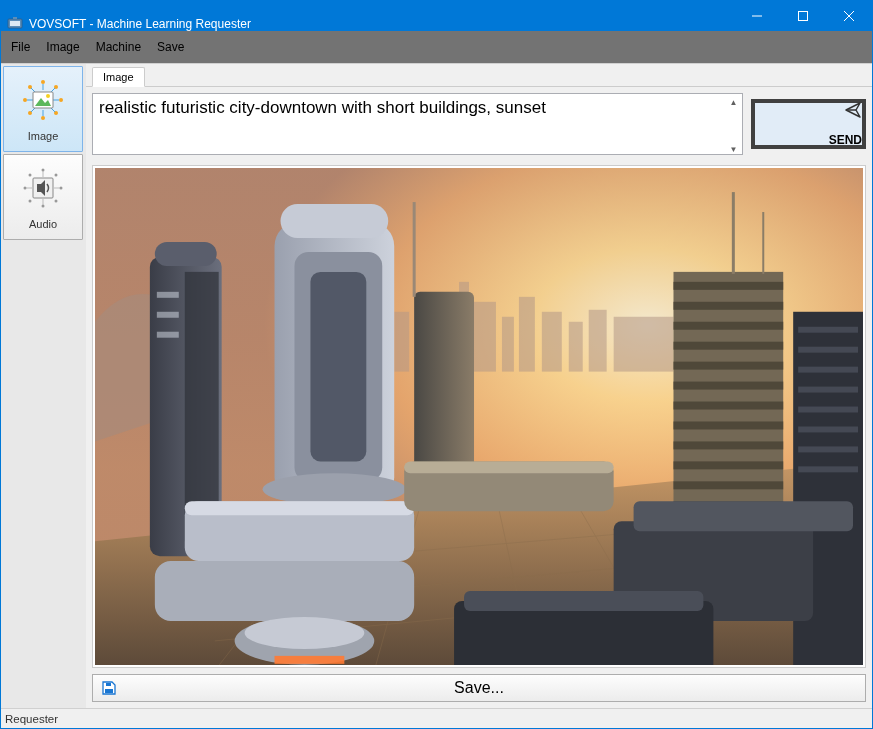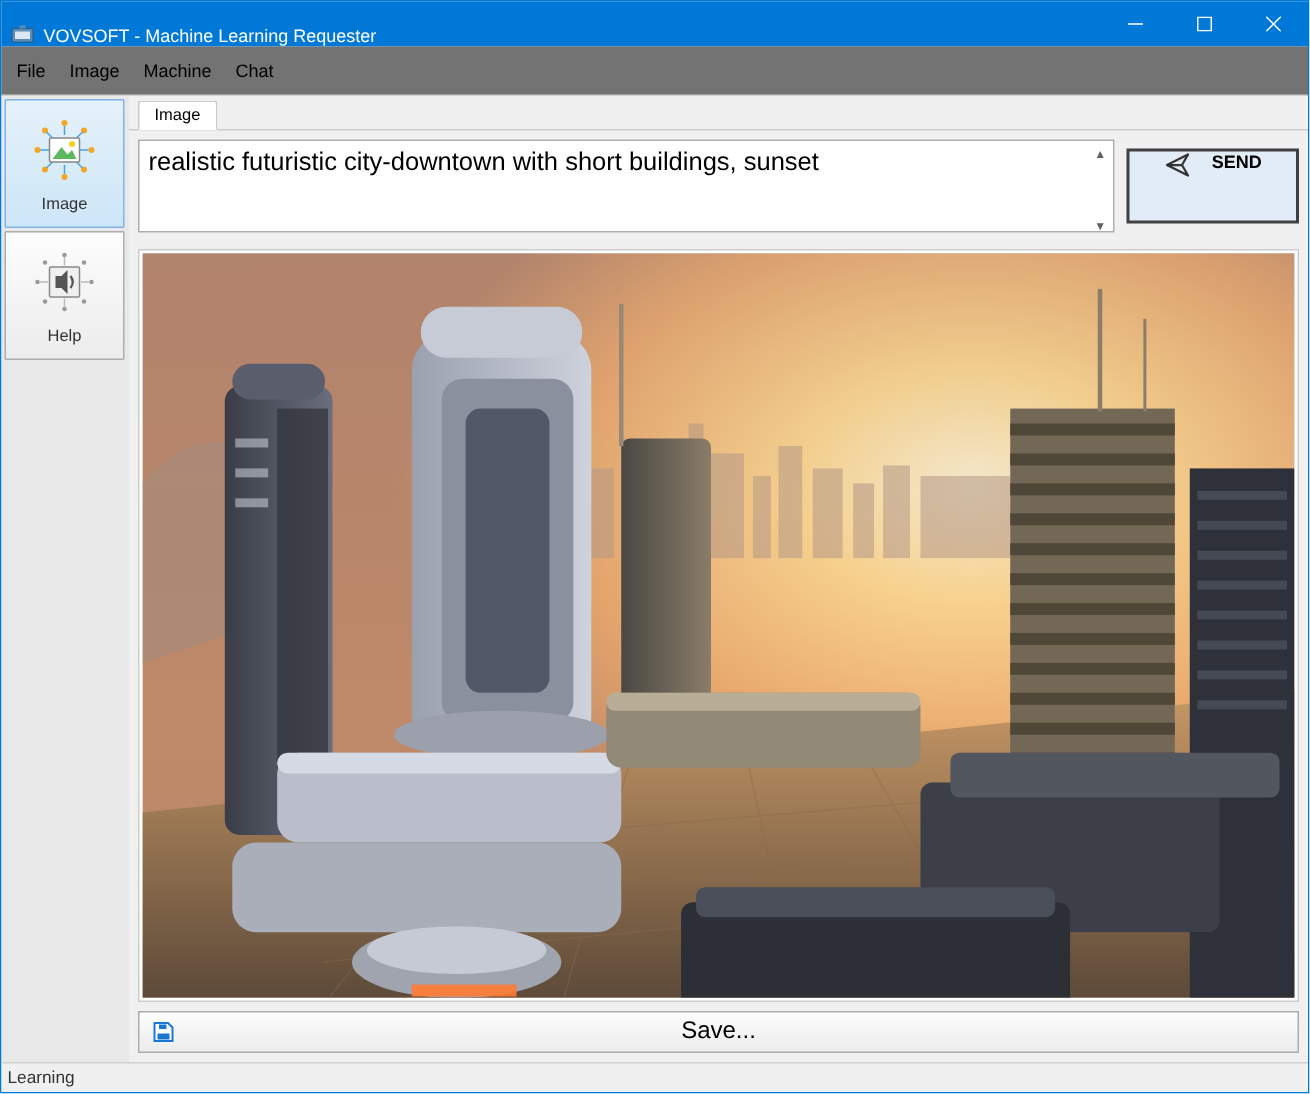--- a/index.html
+++ b/index.html
@@ -29,21 +29,21 @@
 .tab { background: #fff; border: 1px solid #ccc; border-bottom: 1px solid #fff; font-size: 11px; padding: 3px 10px; position: relative; top: 1px; border-radius: 2px 2px 0 0; cursor:pointer;}
 
 .panel { flex: 1; background: #f0f0f0; border-top: 1px solid #ccc; padding: 6px; display: flex; flex-direction: column; gap: 6px; min-height:0;}
 
 .input-row { display: flex; gap: 8px; }
 .prompt-wrap { flex: 1; position: relative; }
 .prompt { width: 100%; height: 62px; border: 1px solid #abadb3; padding: 4px 6px; font-size: 17px; font-family: inherit; resize: none; }
 .scroll-arrows { position:absolute; right:1px; top:1px; bottom:1px; width:17px; display:flex; flex-direction:column; justify-content:space-between; pointer-events:none;}
 .scroll-arrow { width:17px; height:17px; display:flex; align-items:center; justify-content:center; color:#606060; font-size:8px;}
 
-.send-btn { width: 115px; height: 50px; border: 2px solid #404040; background: #e1ecf7; display: flex; align-items: flex-start; justify-content: center; gap: 14px; font-size: 12px; font-weight: bold; cursor: pointer; margin-top:6px;}
+.send-btn { width: 115px; height: 50px; border: 4px solid #404040; background: #e1ecf7; display: flex; align-items: flex-end; justify-content: center; gap: 14px; font-size: 12px; font-weight: bold; cursor: pointer; margin-top:6px;flex-direction:column;}
 .send-btn .send-icon { width:18px; height:18px; display:flex; align-items:center; justify-content:center;}
 
 .image-area { flex: 1; border: 1px solid #ccc; background: #fff; padding: 2px; display: flex; align-items: stretch; justify-content: stretch; min-height:0; overflow:hidden;}
 .generated-image { width: 100%; height: 100%; }
 
 .save-btn { height: 28px; border: 1px solid #adadad; background: linear-gradient(#fdfdfd,#ececec); display: flex; align-items: center; font-size: 16px; cursor: pointer; position:relative;}
 .save-btn .save-icon { position:absolute; left:8px; width:16px; height:16px; display:flex; align-items:center; justify-content:center;}
 .save-btn .save-label { flex:1; text-align:center;}
 
 .statusbar { height: 20px; background: #f0f0f0; border-top: 1px solid #d0d0d0; font-size: 11.5px; display: flex; align-items: center; padding: 0 4px; color: #333; }
@@ -77,21 +77,21 @@
           <line x1="0" y1="0" x2="10" y2="10" stroke="#fff" stroke-width="1"></line>
           <line x1="10" y1="0" x2="0" y2="10" stroke="#fff" stroke-width="1"></line>
         </svg>
     </div>
   </div>
 
   <div class="menubar">
     <div class="menu-item">File</div>
     <div class="menu-item">Image</div>
     <div class="menu-item">Machine</div>
-    <div class="menu-item">Chat</div>
+    <div class="menu-item">Save</div>
   </div>
 
   <div class="content">
 
     <div class="sidebar">
 
 
       <div class="side-btn selected">
         <div class="icon-slot">
           <svg width="48" height="48" viewBox="0 0 48 48">
@@ -132,21 +132,21 @@
               <circle cx="37" cy="37" r="1.5" fill="#999"></circle>
             <line x1="24" y1="7" x2="24" y2="13" stroke="#bbb" stroke-width="1"></line>
             <line x1="24" y1="35" x2="24" y2="41" stroke="#bbb" stroke-width="1"></line>
             <line x1="7" y1="24" x2="13" y2="24" stroke="#bbb" stroke-width="1"></line>
             <line x1="35" y1="24" x2="41" y2="24" stroke="#bbb" stroke-width="1"></line>
             <rect x="14" y="14" width="20" height="20" rx="1" fill="#f0f0f0" stroke="#888" stroke-width="1"></rect>
             <polygon points="18,20 18,28 22,28 26,32 26,16 22,20" fill="#555"></polygon>
             <path d="M28,20 Q31,24 28,28" fill="none" stroke="#555" stroke-width="1.5"></path>
           </svg>
         </div>
-        <span class="label">Help</span>
+        <span class="label">Audio</span>
       </div>
 
     </div>
 
     <div class="main">
 
       <div class="tabrow">
         <div class="tab">Image</div>
       </div>
 
@@ -318,16 +318,16 @@
             </svg>
           </span>
           <span class="save-label">Save...</span>
         </button>
 
       </div>
     </div>
   </div>
 
   <div class="statusbar">
-    <span>Learning</span>
+    <span>Requester</span>
   </div>
 
 </div>
 
 </body></html>

